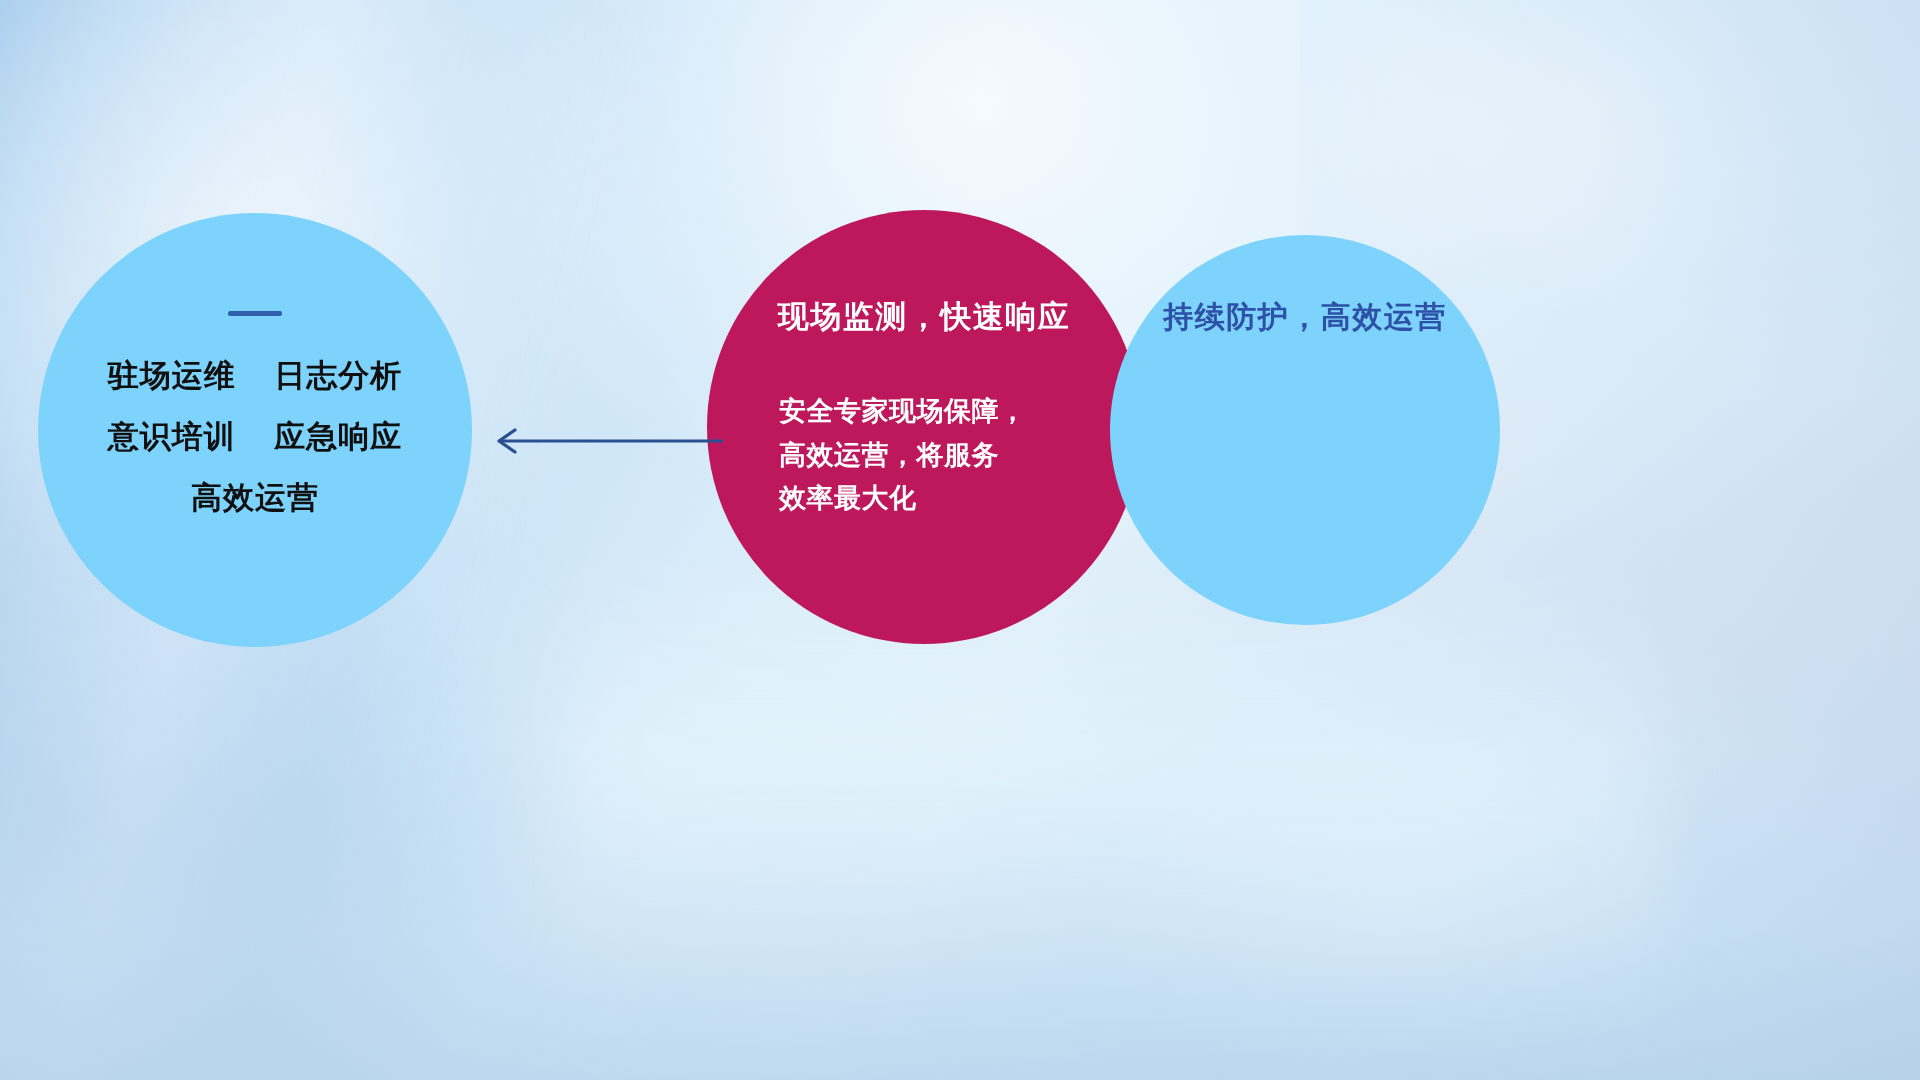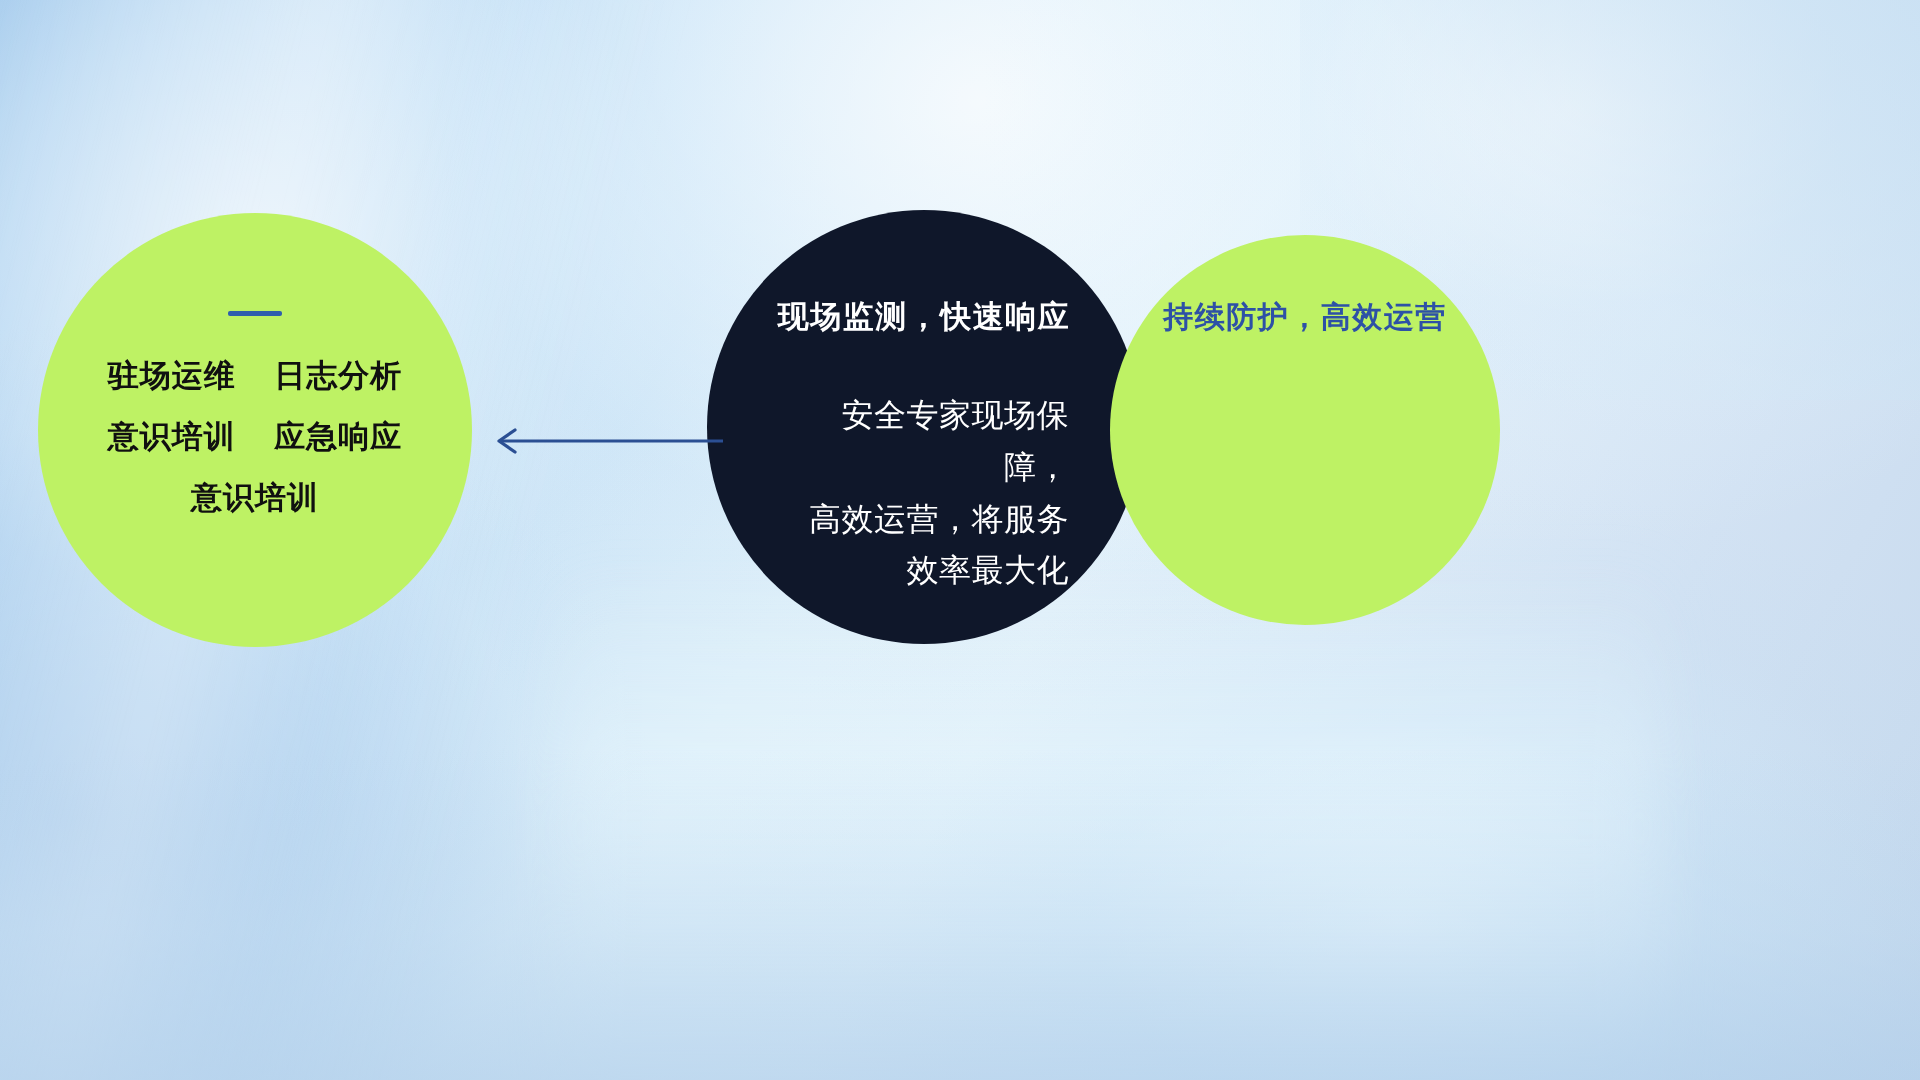--- a/index.html
+++ b/index.html
@@ -130,21 +130,21 @@
       rgba(212,233,247,0) 100%);
   }
 
   
   .circle {
     position: absolute;
     border-radius: 50%;
     box-sizing: border-box;
   }
   .circle-white {
-    background: #bef264;
+    background: #7dd3fc;
   }
 
   
   #circle-left {
     left: 38px; top: 213px;
     width: 434px; height: 434px;
   }
   #circle-left .inner {
     position: absolute;
     inset: 0;
@@ -170,46 +170,46 @@
     line-height: 1.0;
     margin-bottom: 30px;
     white-space: pre;
   }
   .left-line.last { margin-bottom: 0; }
 
   
   #circle-mid {
     left: 707px; top: 210px;
     width: 434px; height: 434px;
-    background: #0f172a;
+    background: #be185d;
   }
   #circle-mid .inner {
     position: absolute;
     inset: 0;
     display: flex;
     flex-direction: column;
     align-items: center;
     justify-content: flex-start;
     padding-top: 86px;
     box-sizing: border-box;
   }
   .mid-title {
     font-size: 31px;
     font-weight: 700;
     color: #ffffff;
     letter-spacing: 1.5px;
     white-space: nowrap;
     margin-bottom: 52px;
   }
   .mid-body {
-    font-size: 32px;
-    font-weight: 400;
+    font-size: 27px;
+    font-weight: 700;
     color: #ffffff;
     line-height: 1.62;
-    text-align: right;
+    text-align: left;
     width: 290px;
     letter-spacing: 0.5px;
   }
 
   
   #circle-right {
     left: 1110px; top: 235px;
     width: 390px; height: 390px;
   }
   #circle-right .inner {
@@ -279,21 +279,21 @@
   <svg id="arrow" viewBox="0 0 240 42">
     <line x1="238" y1="21" x2="16" y2="21" stroke="#2b4f93" stroke-width="3.2"></line>
     <polyline points="30,10 14,21 30,32" fill="none" stroke="#2b4f93" stroke-width="3.2" stroke-linecap="round" stroke-linejoin="round"></polyline>
   </svg>
 
   <div id="circle-left" class="circle circle-white">
     <div class="inner">
       <div class="divider"></div>
       <div class="left-line">驻场运维    日志分析</div>
       <div class="left-line">意识培训    应急响应</div>
-      <div class="left-line last">意识培训</div>
+      <div class="left-line last">高效运营</div>
     </div>
   </div>
 
   <div id="circle-right" class="circle circle-white">
     <div class="inner">
       <div class="right-title">持续防护，高效运营</div>
     </div>
   </div>
 
 </div>

